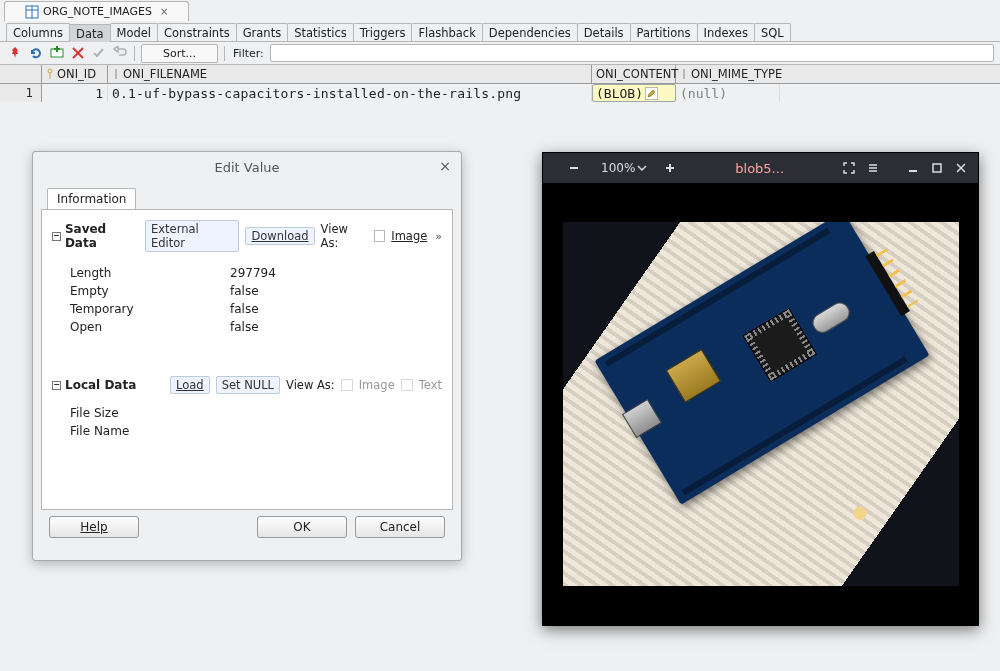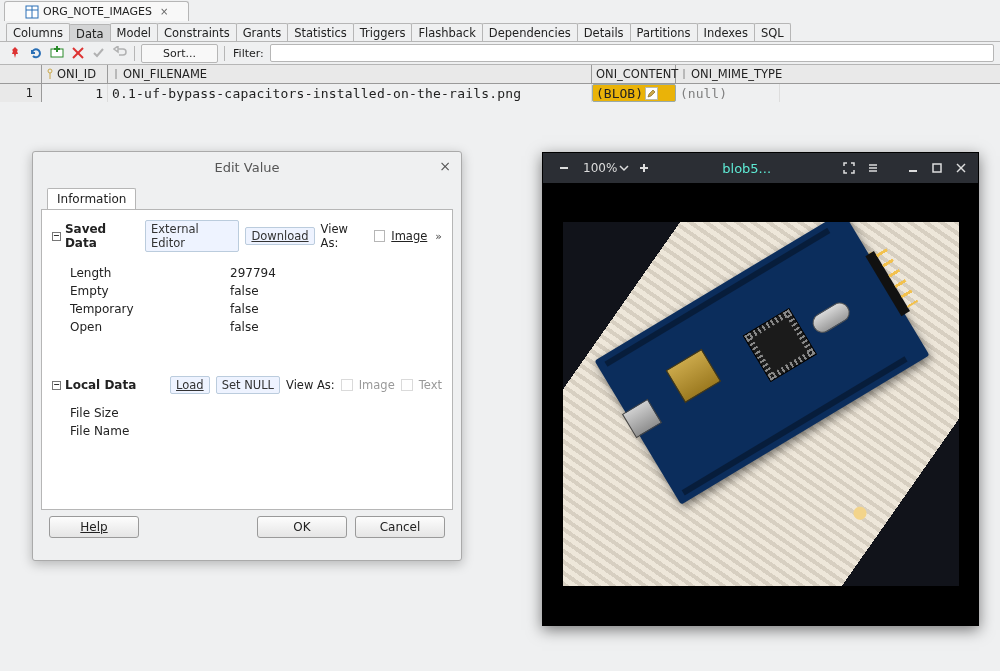--- a/index.html
+++ b/index.html
@@ -50,21 +50,21 @@
   .w-id{width:66px;}
   .w-fname{width:484px;}
   .w-content{width:84px;}
   .w-mime{width:104px;border-right:none;}
 
   .grid-row{display:flex;height:18px;align-items:stretch;}
   .gc{display:flex;align-items:center;padding:0 4px;border-right:1px solid #ddd;font-family:"DejaVu Sans Mono","Liberation Mono",monospace;font-size:13px;}
   .gc.rn{background:var(--grid-head);justify-content:flex-end;padding-right:8px;border-right:1px solid var(--border-dark);font-family:inherit;font-size:11.5px;}
   .gc.id{justify-content:flex-end;}
   .gc.fn{white-space:nowrap;letter-spacing:0.2px;}
-  .gc.blob{background:#eab308;border:1px solid #9aa;border-radius:2px;padding:0 3px;display:flex;align-items:center;gap:2px;}
+  .gc.blob{background:#fef9c3;border:1px solid #9aa;border-radius:2px;padding:0 3px;display:flex;align-items:center;gap:2px;}
   .gc.blob .pencil{width:13px;height:13px;background:#fff;border:1px solid #bba;display:flex;align-items:center;justify-content:center;}
   .gc.null{color:var(--null);}
 
   
   .dialog{position:absolute;left:32px;top:151px;width:430px;height:410px;border:1px solid #aaa;border-radius:3px;background:var(--bg);box-shadow:0 3px 12px rgba(0,0,0,.25);}
   .dialog-title{position:relative;height:30px;display:flex;align-items:center;justify-content:center;font-size:13px;color:#555;}
   .dialog-title .x{position:absolute;right:10px;top:6px;font-size:14px;color:#555;}
   .dialog-body{padding:6px 8px 8px;}
   .innertabs{display:flex;height:22px;border-bottom:1px solid var(--border);}
   .innertab{padding:3px 9px;font-size:12px;border:1px solid var(--border);border-bottom:none;background:#fff;border-radius:2px 2px 0 0;margin-left:6px;}
@@ -87,24 +87,24 @@
   .viewas-disabled{color:#999}
 
   .dlg-buttons{display:flex;align-items:center;gap:8px;padding:6px 8px 0;}
   .dlg-btn{width:90px;height:22px;border:1px solid var(--border-dark);border-radius:3px;background:linear-gradient(#fdfdfd,#e5e5e5);font-size:12px;display:flex;align-items:center;justify-content:center;}
   .dlg-btn.ok{margin-left:auto;}
   .underline{text-decoration:underline;}
 
   
   .viewer{position:absolute;left:542px;top:152px;width:437px;height:474px;background:var(--dark2);border:1px solid #000;box-shadow:0 4px 14px rgba(0,0,0,.5);}
   .viewer-titlebar{height:30px;background:var(--dark);display:flex;align-items:center;color:#ddd;}
-  .vt-left{display:flex;align-items:center;gap:4px;padding-left:10px;}
+  .vt-left{display:flex;align-items:center;gap:12px;padding-left:20px;}
   .vt-btn{width:22px;height:22px;display:flex;align-items:center;justify-content:center;border-radius:2px;color:#ddd;}
   .vt-zoom{display:flex;align-items:center;gap:2px;margin-left:4px;font-size:12px;}
-  .vt-title{flex:1;text-align:center;font-size:13px;color:#5eead4;}
+  .vt-title{flex:1;text-align:center;font-size:13px;color:#fca5a5;}
   .vt-right{display:flex;align-items:center;gap:2px;padding-right:6px;}
   .viewer-canvas{width:100%;height:calc(100% - 30px);background:#000;display:flex;align-items:center;justify-content:center;}
   .photo{width:396px;height:364px;position:relative;overflow:hidden;}
 
   
   .photo{
     background:
       radial-gradient(circle at 75% 80%, #f3d48a 0 6px, transparent 7px),
       radial-gradient(circle at 78% 10%, #f3d48a 0 6px, transparent 7px),
       linear-gradient(125deg, #11131a 0 18%, transparent 18%),

